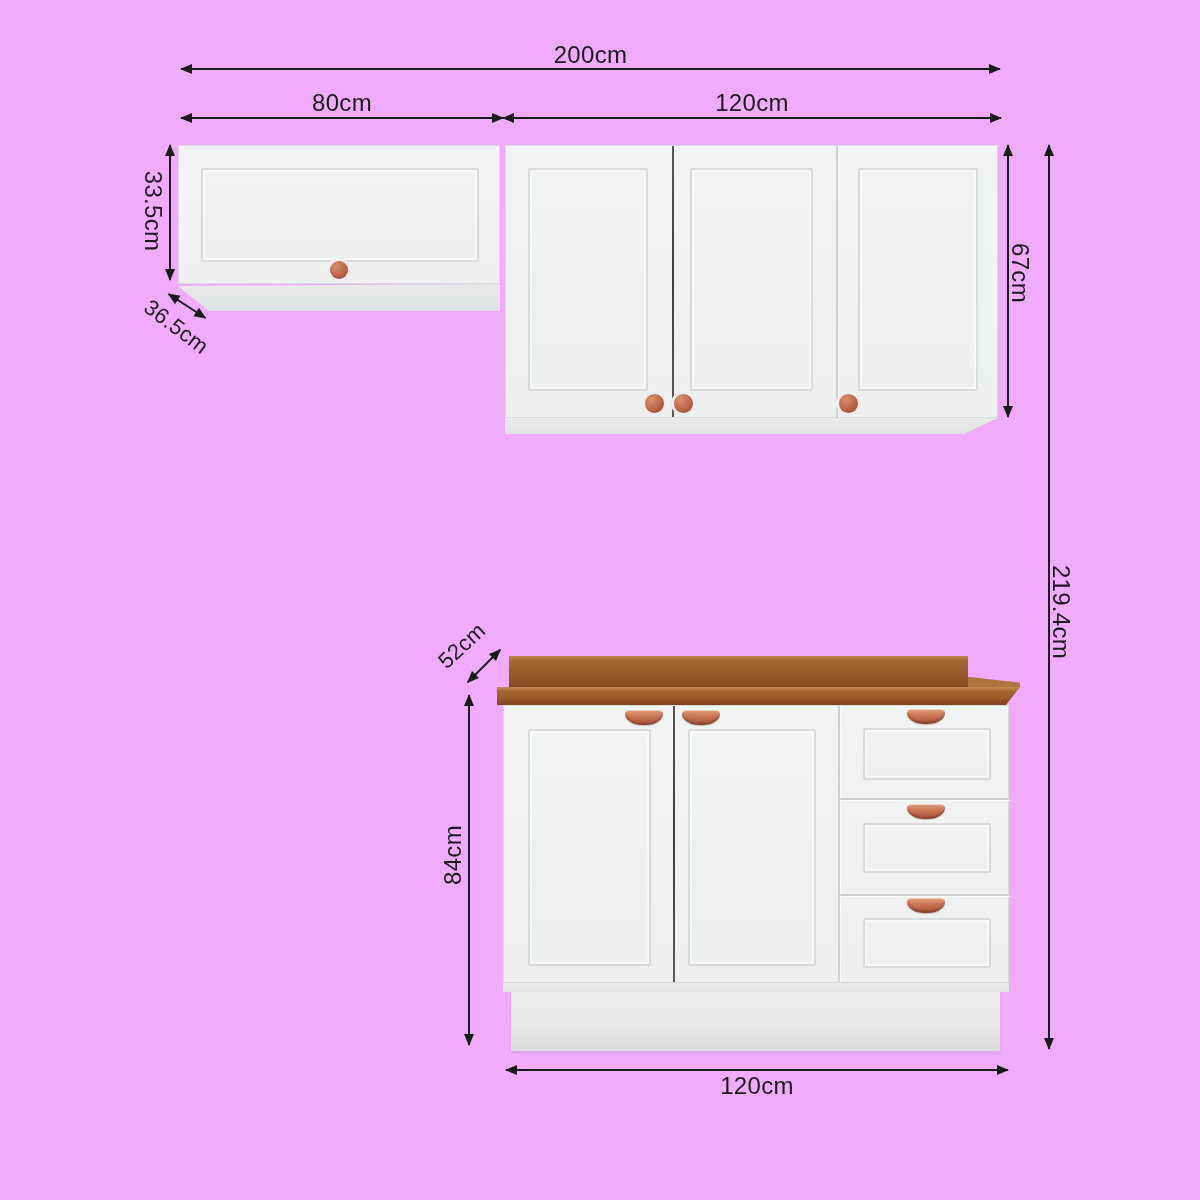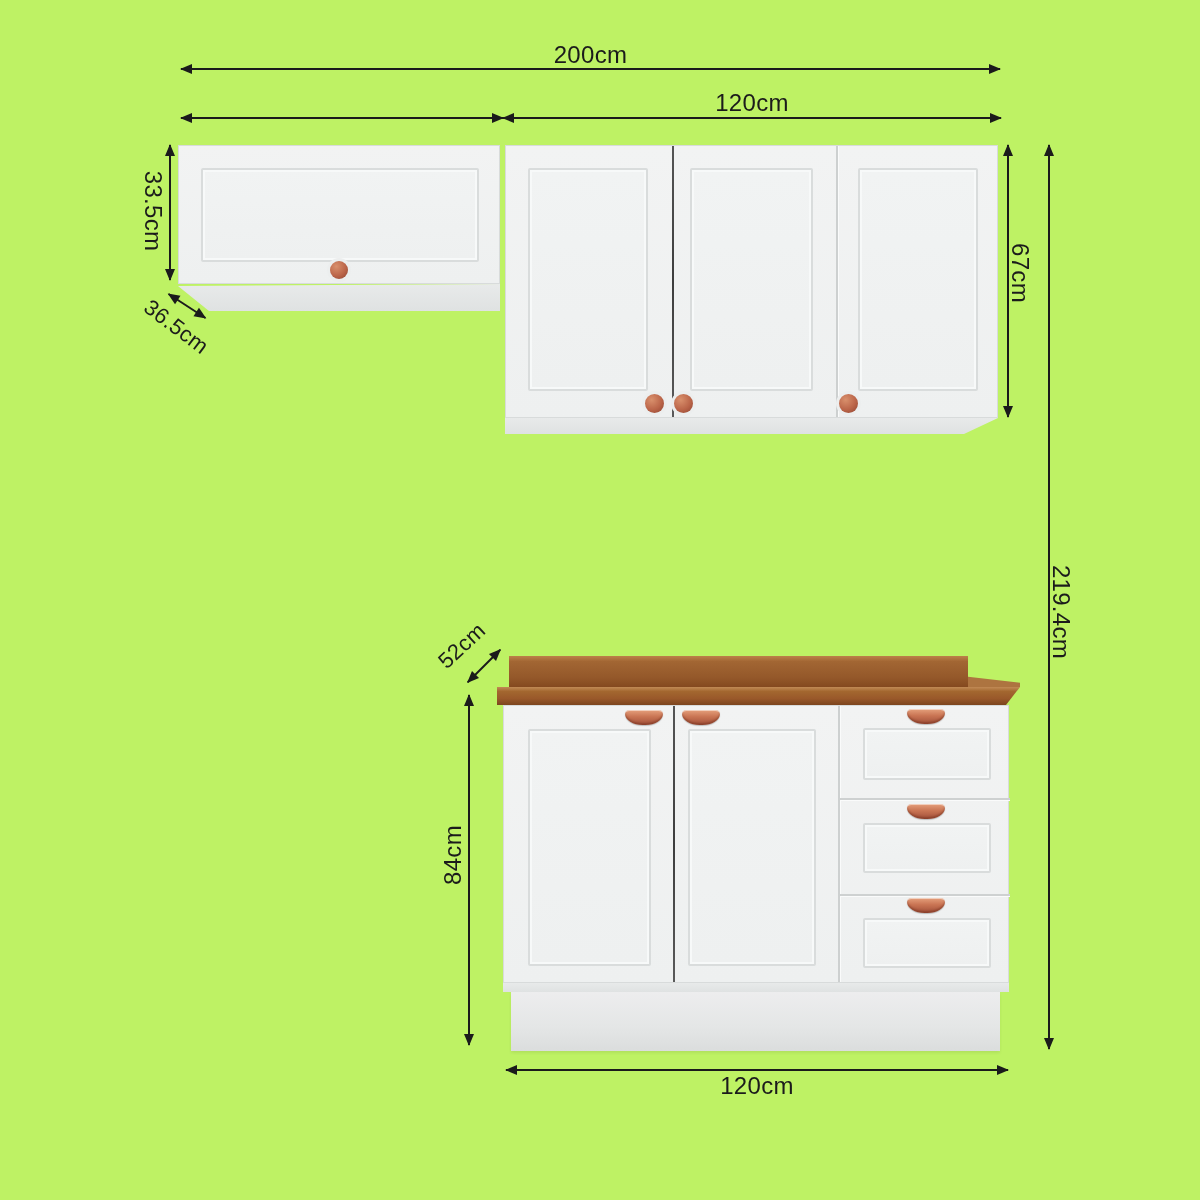--- a/index.html
+++ b/index.html
@@ -1,17 +1,17 @@
 <!DOCTYPE html>
 <html><head>
 <meta charset="utf-8">
 <style>
   html,body{margin:0;padding:0;background:#ffffff;}
   .stage{
-    position:relative;width:1200px;height:1200px;background:#bef264;overflow:hidden;
+    position:relative;width:1200px;height:1200px;background:#f0abfc;overflow:hidden;
     font-family:"Liberation Sans", sans-serif;color:#1b1b1b;text-decoration:underline;
   }
   
   .arrow{position:absolute;background:#1b1b1b;}
   .arrow.h{height:2px;}
   .arrow.h::before{content:"";position:absolute;left:-1px;top:-4px;width:0;height:0;
     border-top:5px solid transparent;border-bottom:5px solid transparent;border-right:12px solid #1b1b1b;}
   .arrow.h::after{content:"";position:absolute;right:-1px;top:-4px;width:0;height:0;
     border-top:5px solid transparent;border-bottom:5px solid transparent;border-left:12px solid #1b1b1b;}
   .arrow.v{width:2px;}
@@ -98,20 +98,21 @@
 
   <div class="band" style="left:503px;top:983px;width:506px;height:9px;"></div>
   <div style="position:absolute;left:511px;top:992px;width:489px;height:59px;
        background:linear-gradient(180deg,#ededee 0%,#e4e6e6 60%,#dbdddd 100%);
        box-shadow:0 2px 3px rgba(0,0,0,.07);"></div>
 
   <div class="arrow h" style="left:181px;top:68px;width:819px;"></div>
   <div class="dim-label hc" style="left:181px;top:43px;width:819px;">200cm</div>
 
   <div class="arrow h" style="left:181px;top:117px;width:322px;"></div>
+  <div class="dim-label hc" style="left:181px;top:91px;width:322px;">80cm</div>
 
   <div class="arrow h" style="left:503px;top:117px;width:498px;"></div>
   <div class="dim-label hc" style="left:503px;top:91px;width:498px;">120cm</div>
 
   <div class="arrow v" style="left:169px;top:145px;height:135px;"></div>
   <div class="dim-label rot" style="--r:90deg;left:153px;top:211px;">33.5cm</div>
 
   <div class="arrow h" style="left:165px;top:305px;width:44px;transform:rotate(33deg);"></div>
   <div class="dim-label rot" style="--r:37deg;left:176px;top:327px;font-size:22px;">36.5cm</div>
 

